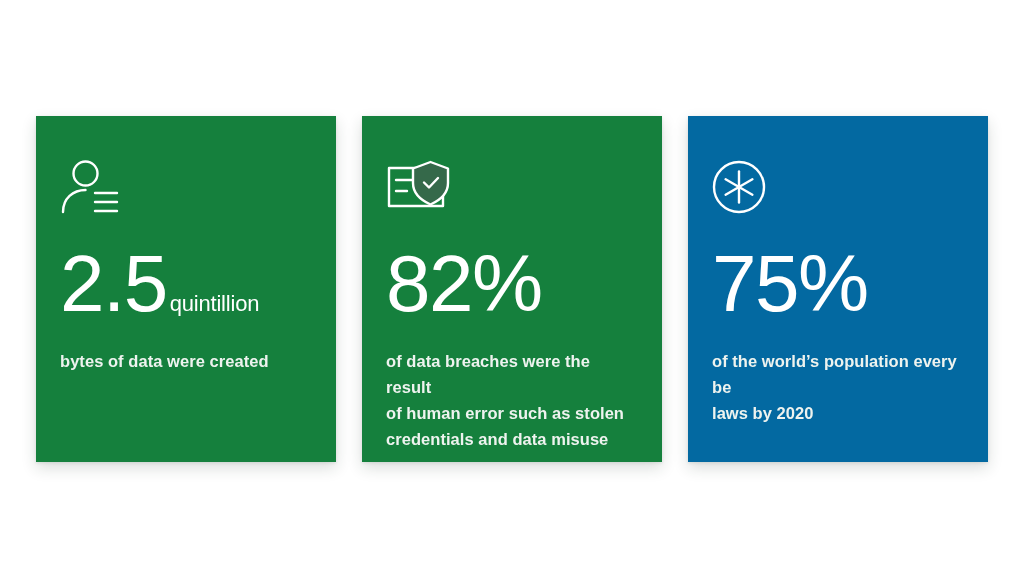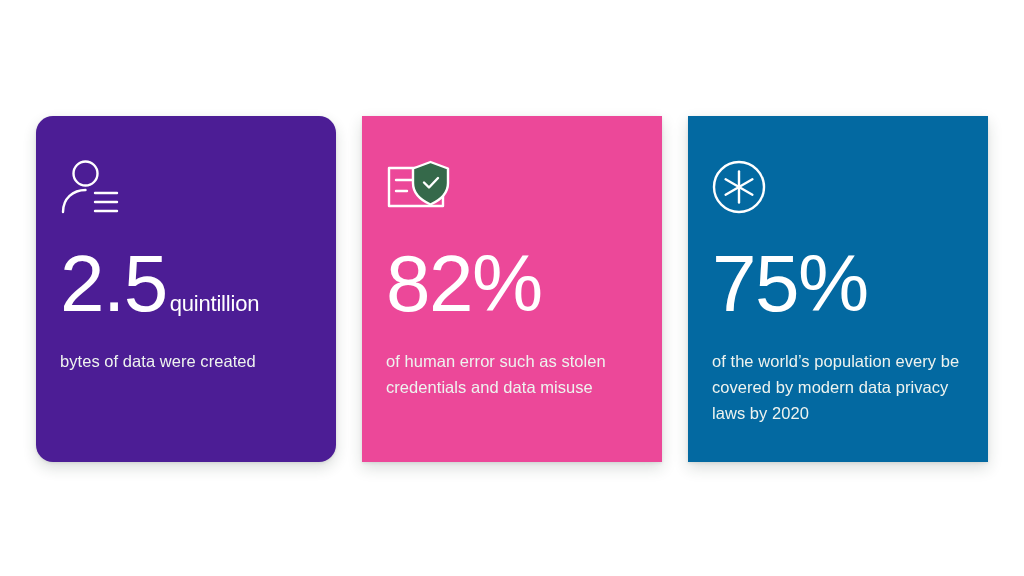--- a/index.html
+++ b/index.html
@@ -84,34 +84,34 @@
     letter-spacing: -0.2px;
     color: #ffffff;
     margin-left: 3px;
   }
 
   .stat-desc {
     margin: 26px 0 0 0;
     font-size: 16.5px;
     line-height: 26px;
     color: #eef3ef;
-    font-weight: 400;
+    font-weight: 700;
     letter-spacing: 0.05px;
     max-width: 256px;
   }
   .stat-desc span { display: block; }
 </style>
 </head>
 <body>
 
 <div id="stage">
 
   <div id="cards">
 
-    <div class="stat-card" style="background:#4c1d95;border-radius:17px;">
+    <div class="stat-card" style="background:#15803d;">
 
       <div class="card-icon">
         <svg width="62" height="54" viewBox="0 0 62 54" fill="none" stroke="#ffffff" stroke-width="2.4" stroke-linecap="round" stroke-linejoin="round">
           <circle cx="25.5" cy="13.5" r="12"></circle>
           <path d="M3 52 C3 38.5 13 30 25.5 30"></path>
           <line x1="35" y1="33" x2="57" y2="33"></line>
           <line x1="35" y1="42" x2="57" y2="42"></line>
           <line x1="35" y1="51" x2="57" y2="51"></line>
         </svg>
       </div>
@@ -119,41 +119,42 @@
       <div class="stat-line">
         <span class="stat-value">2.5</span>
         <span class="stat-suffix">quintillion</span>
       </div>
 
       <p class="stat-desc">
         <span>bytes of data were created</span>
       </p>
     </div>
 
-    <div class="stat-card" style="background:#ec4899;">
+    <div class="stat-card" style="background:#15803d;">
 
       <div class="card-icon">
         <svg width="64" height="54" viewBox="0 0 64 54" fill="none" stroke="#ffffff" stroke-width="2.4" stroke-linecap="round" stroke-linejoin="round">
 
           <path d="M45 8 H3 V46 H57 V34"></path>
           <line x1="10" y1="20" x2="36" y2="20"></line>
           <line x1="10" y1="31" x2="21" y2="31"></line>
 
           <path d="M44.5 2 L62 8.5 V23 C62 33 54.5 40 44.5 44.5
                    C34.5 40 27 33 27 23 V8.5 Z" fill="#35694a"></path>
           <polyline points="38,22.5 43,27.5 52,18" stroke-width="2.4"></polyline>
         </svg>
       </div>
 
       <div class="stat-line">
         <span class="stat-value">82%</span>
         <span class="stat-suffix"></span>
       </div>
 
       <p class="stat-desc">
+        <span>of data breaches were the result</span>
         <span>of human error such as stolen</span>
         <span>credentials and data misuse</span>
       </p>
     </div>
 
     <div class="stat-card" style="background:#0369a1;">
 
       <div class="card-icon">
         <svg width="56" height="54" viewBox="0 0 56 54" fill="none" stroke="#ffffff" stroke-width="2.4" stroke-linecap="round" stroke-linejoin="round">
           <circle cx="27" cy="27" r="25"></circle>
@@ -163,19 +164,18 @@
         </svg>
       </div>
 
       <div class="stat-line">
         <span class="stat-value">75%</span>
         <span class="stat-suffix"></span>
       </div>
 
       <p class="stat-desc">
         <span>of the world’s population every be</span>
-        <span>covered by modern data privacy</span>
         <span>laws by 2020</span>
       </p>
     </div>
 
   </div>
 </div>
 
 </body></html>

